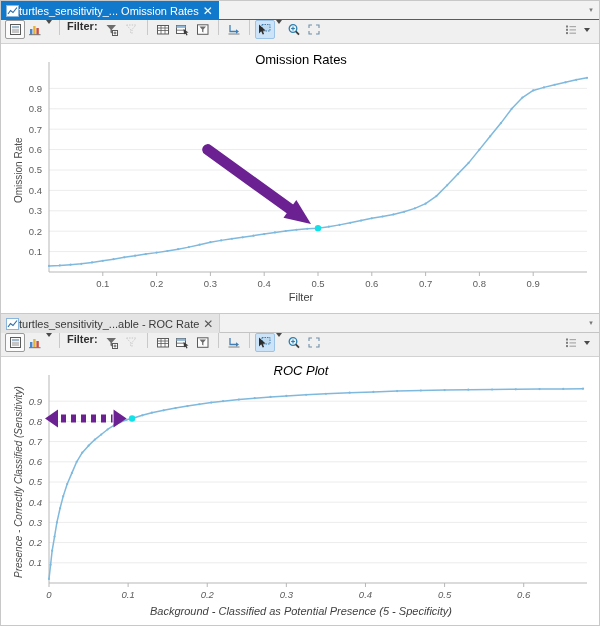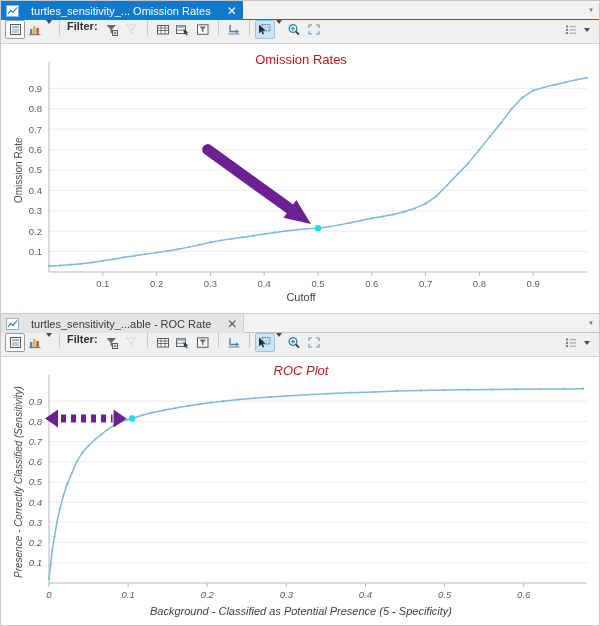--- a/index.html
+++ b/index.html
@@ -13,21 +13,21 @@
 
   
   .panel{position:relative;background:#ffffff;box-sizing:border-box;}
   .panel.top{height:313px;border-bottom:1px solid #c9c9c9;}
   .panel.bottom{height:311px;}
 
   
   .tabstrip{height:19px;background:#f2f2f2;position:relative;display:flex;align-items:stretch;
             border-bottom:1px solid #0a70c0;box-sizing:border-box;}
   .tabstrip.inactive{border-bottom:1px solid #c4c4c4;}
-  .tab{display:flex;align-items:center;gap:12px;padding:0 6px 0 5px;height:19px;box-sizing:border-box;
+  .tab{display:flex;align-items:center;gap:0;padding:0 6px 0 5px;height:19px;box-sizing:border-box;
        font-size:11px;white-space:nowrap;}
   .tab.active{background:#1179cc;color:#ffffff;}
   .tab.idle{background:#e4e4e4;color:#3a3a3a;border-right:1px solid #cfcfcf;}
   .tab .tglyph{width:13px;height:12px;display:inline-block;position:relative;flex:0 0 auto;}
   .tab .tclose{font-size:12px;line-height:1;margin-left:4px;font-family:"Liberation Sans",sans-serif;}
   .tab.active .tclose{color:#ffffff;}
   .tab.idle .tclose{color:#555;}
   .tabfill{flex:1 1 auto;background:#f2f2f2;}
   .tabstrip .tabdrop{width:16px;display:flex;align-items:center;justify-content:center;
                      color:#777;font-size:7px;background:#f2f2f2;}
@@ -43,21 +43,21 @@
   .sep{width:1px;height:15px;background:#c9c9c9;margin:0 5px;}
   .caret{width:0;height:0;border-left:3px solid transparent;border-right:3px solid transparent;
          border-top:4px solid #4a4a4a;margin-left:1px;margin-right:2px;}
   .filter-lbl{font-size:11px;font-weight:bold;color:#2f2f2f;margin:0 4px 0 2px;}
   .tb-right{margin-left:auto;display:flex;align-items:center;gap:2px;padding-right:3px;}
 
   
   .plot{position:relative;width:600px;}
   .plot.top{height:268px;}
   .plot.bottom{height:266px;font-style:italic;}
-  .ptitle{position:absolute;left:0;right:0;text-align:center;font-size:13px;color:#b91c1c;}
+  .ptitle{position:absolute;left:0;right:0;text-align:center;font-size:13px;color:#000000;}
   .plot.top .ptitle{top:8px;}
   .plot.bottom .ptitle{top:6px;}
   .ylab{position:absolute;transform-origin:0 0;transform:rotate(-90deg);
         font-size:10px;color:#4c4c4c;white-space:nowrap;}
   .xlab{position:absolute;left:0;right:0;text-align:center;font-size:11px;color:#3f3f3f;}
   svg.canvas{position:absolute;left:0;top:0;}
   .tick{font-size:9.5px;fill:#5c5c5c;font-family:"Liberation Sans",sans-serif;}
 </style>
 </head>
 <body>
@@ -197,21 +197,21 @@
             </g>
           </svg>
         </div>
         <div class="caret"></div>
       </div>
     </div>
 
     <div class="plot top">
       <div class="ptitle">Omission Rates</div>
       <div class="ylab" id="ylab0" style="left: 12px; top: 159px;">Omission Rate</div>
-      <div class="xlab" style="top:247px;">Cutoff</div>
+      <div class="xlab" style="top:247px;">Filter</div>
       <svg class="canvas" id="svg0" width="600" height="268">
           <line x1="48" x2="586" y1="207.6" y2="207.6" stroke="#ececec" stroke-width="1"></line>
           <text x="41" y="210.9" text-anchor="end" class="tick">0.1</text>
           <line x1="48" x2="586" y1="187.2" y2="187.2" stroke="#ececec" stroke-width="1"></line>
           <text x="41" y="190.5" text-anchor="end" class="tick">0.2</text>
           <line x1="48" x2="586" y1="166.8" y2="166.8" stroke="#ececec" stroke-width="1"></line>
           <text x="41" y="170.10000000000002" text-anchor="end" class="tick">0.3</text>
           <line x1="48" x2="586" y1="146.39999999999998" y2="146.39999999999998" stroke="#ececec" stroke-width="1"></line>
           <text x="41" y="149.7" text-anchor="end" class="tick">0.4</text>
           <line x1="48" x2="586" y1="126" y2="126" stroke="#ececec" stroke-width="1"></line>

